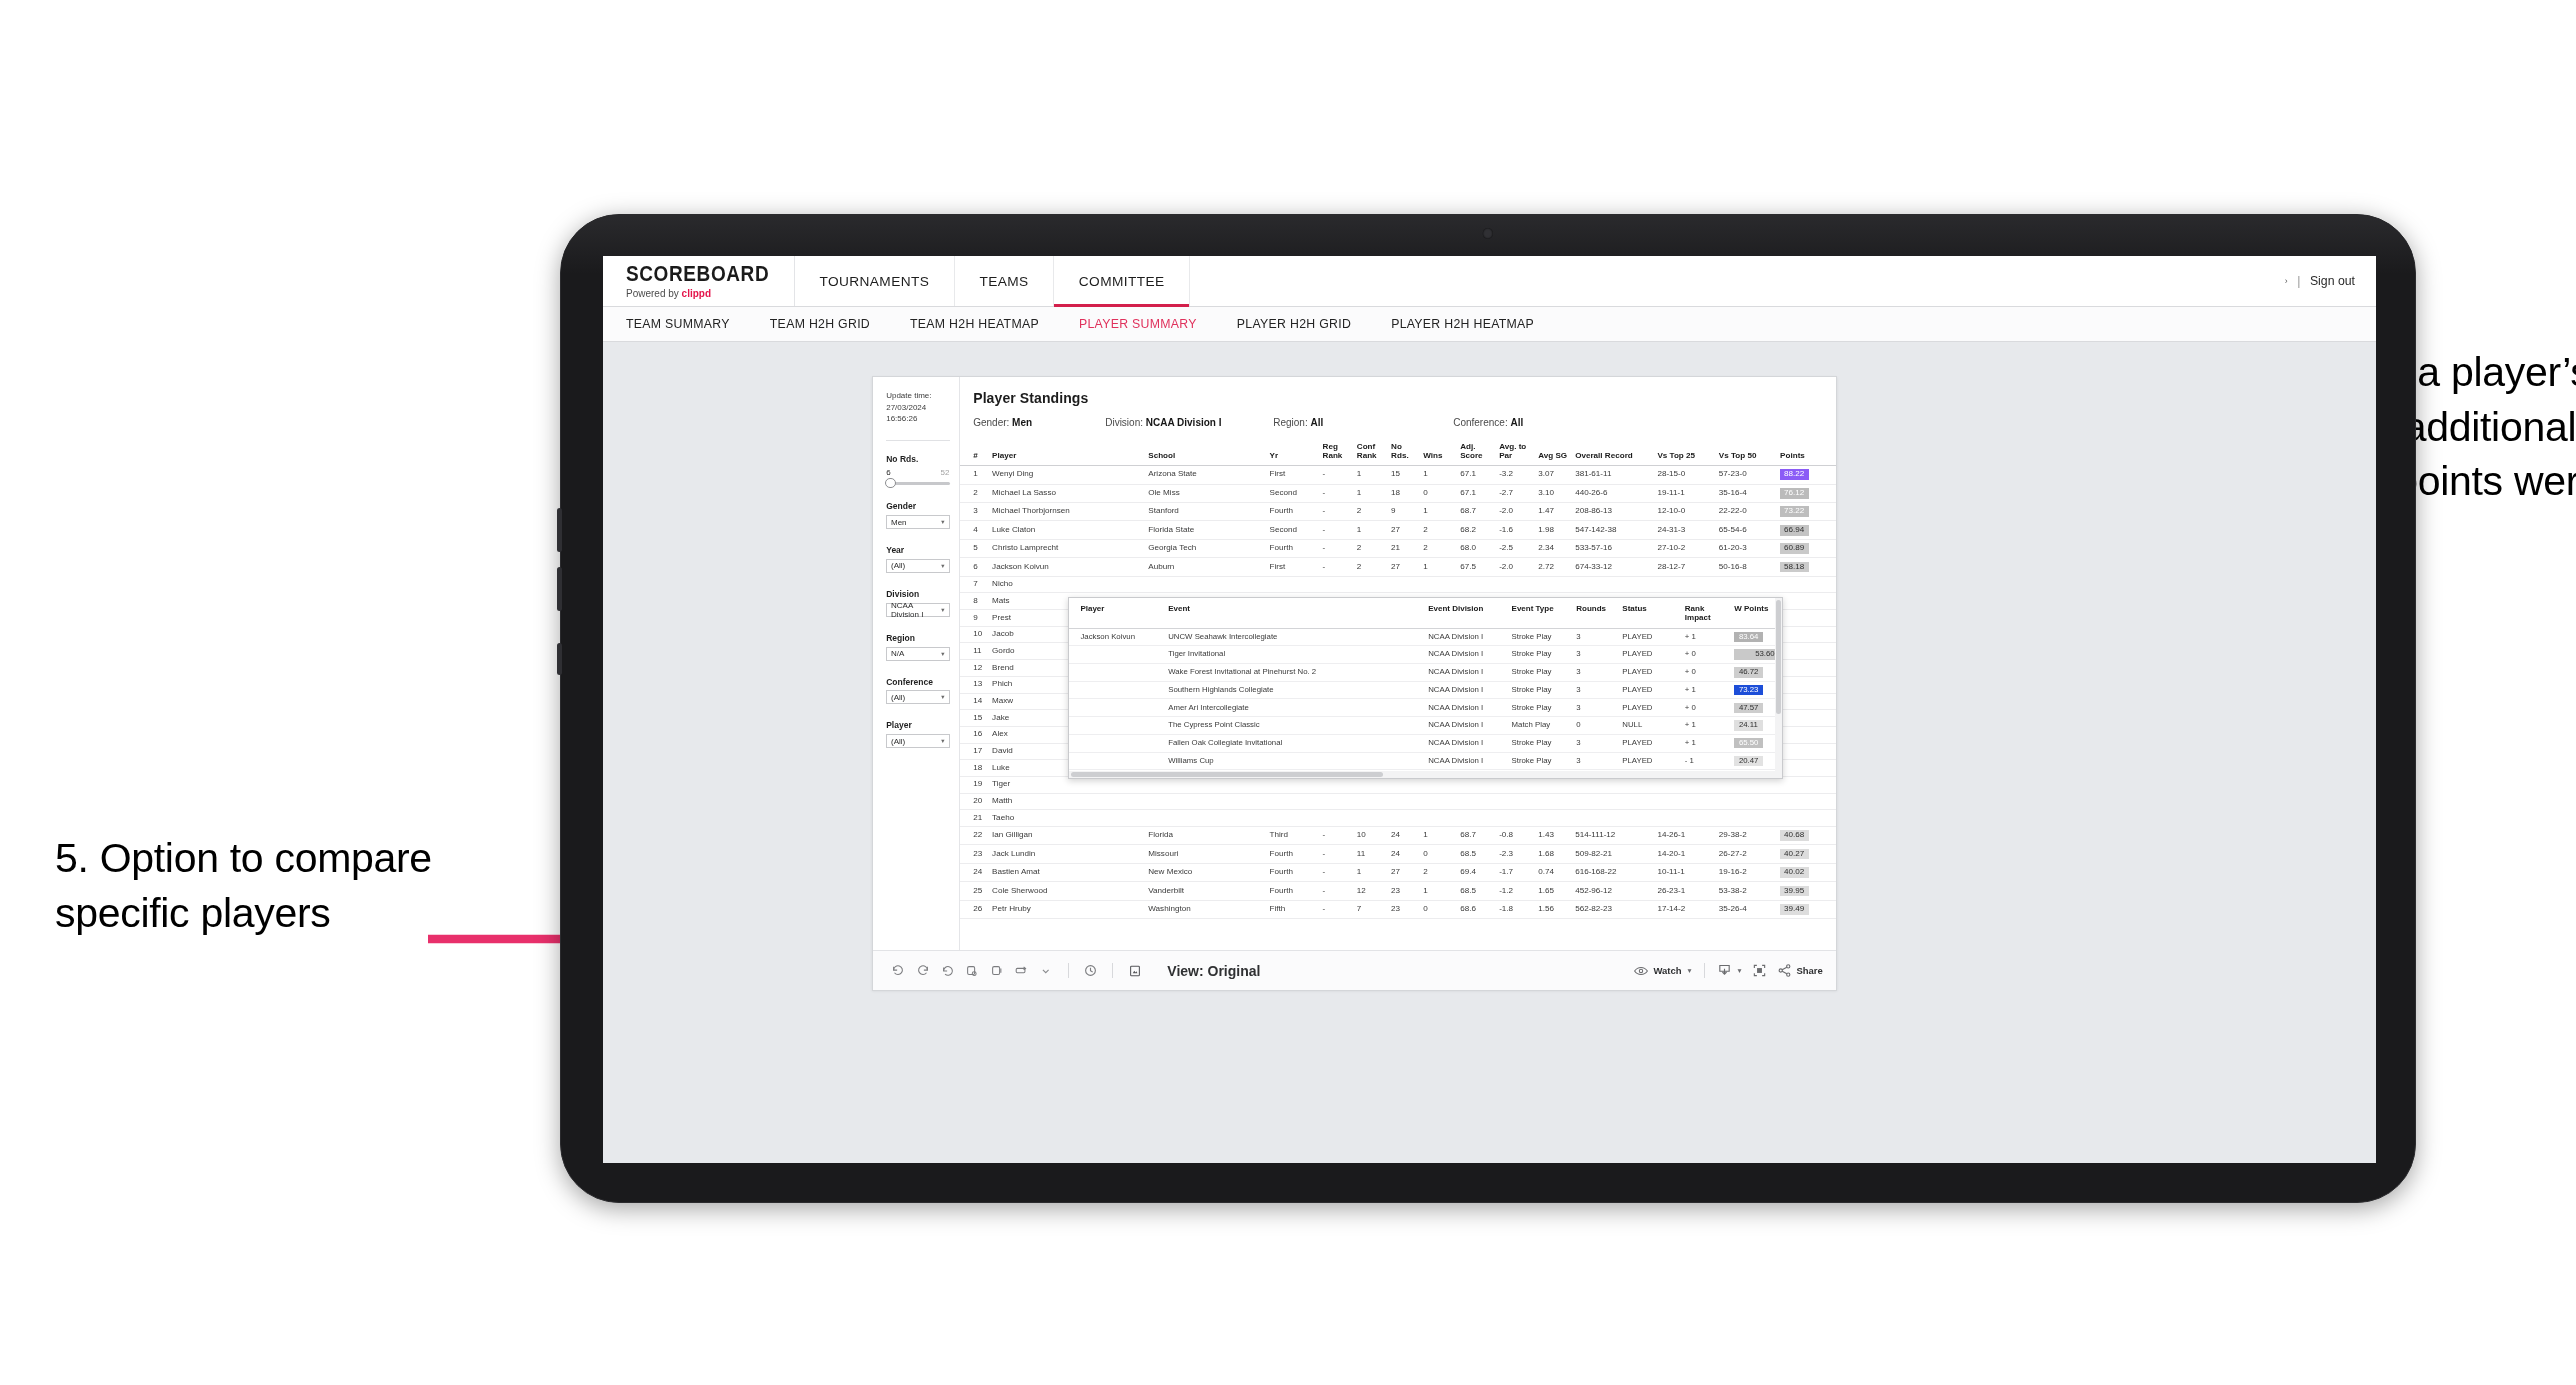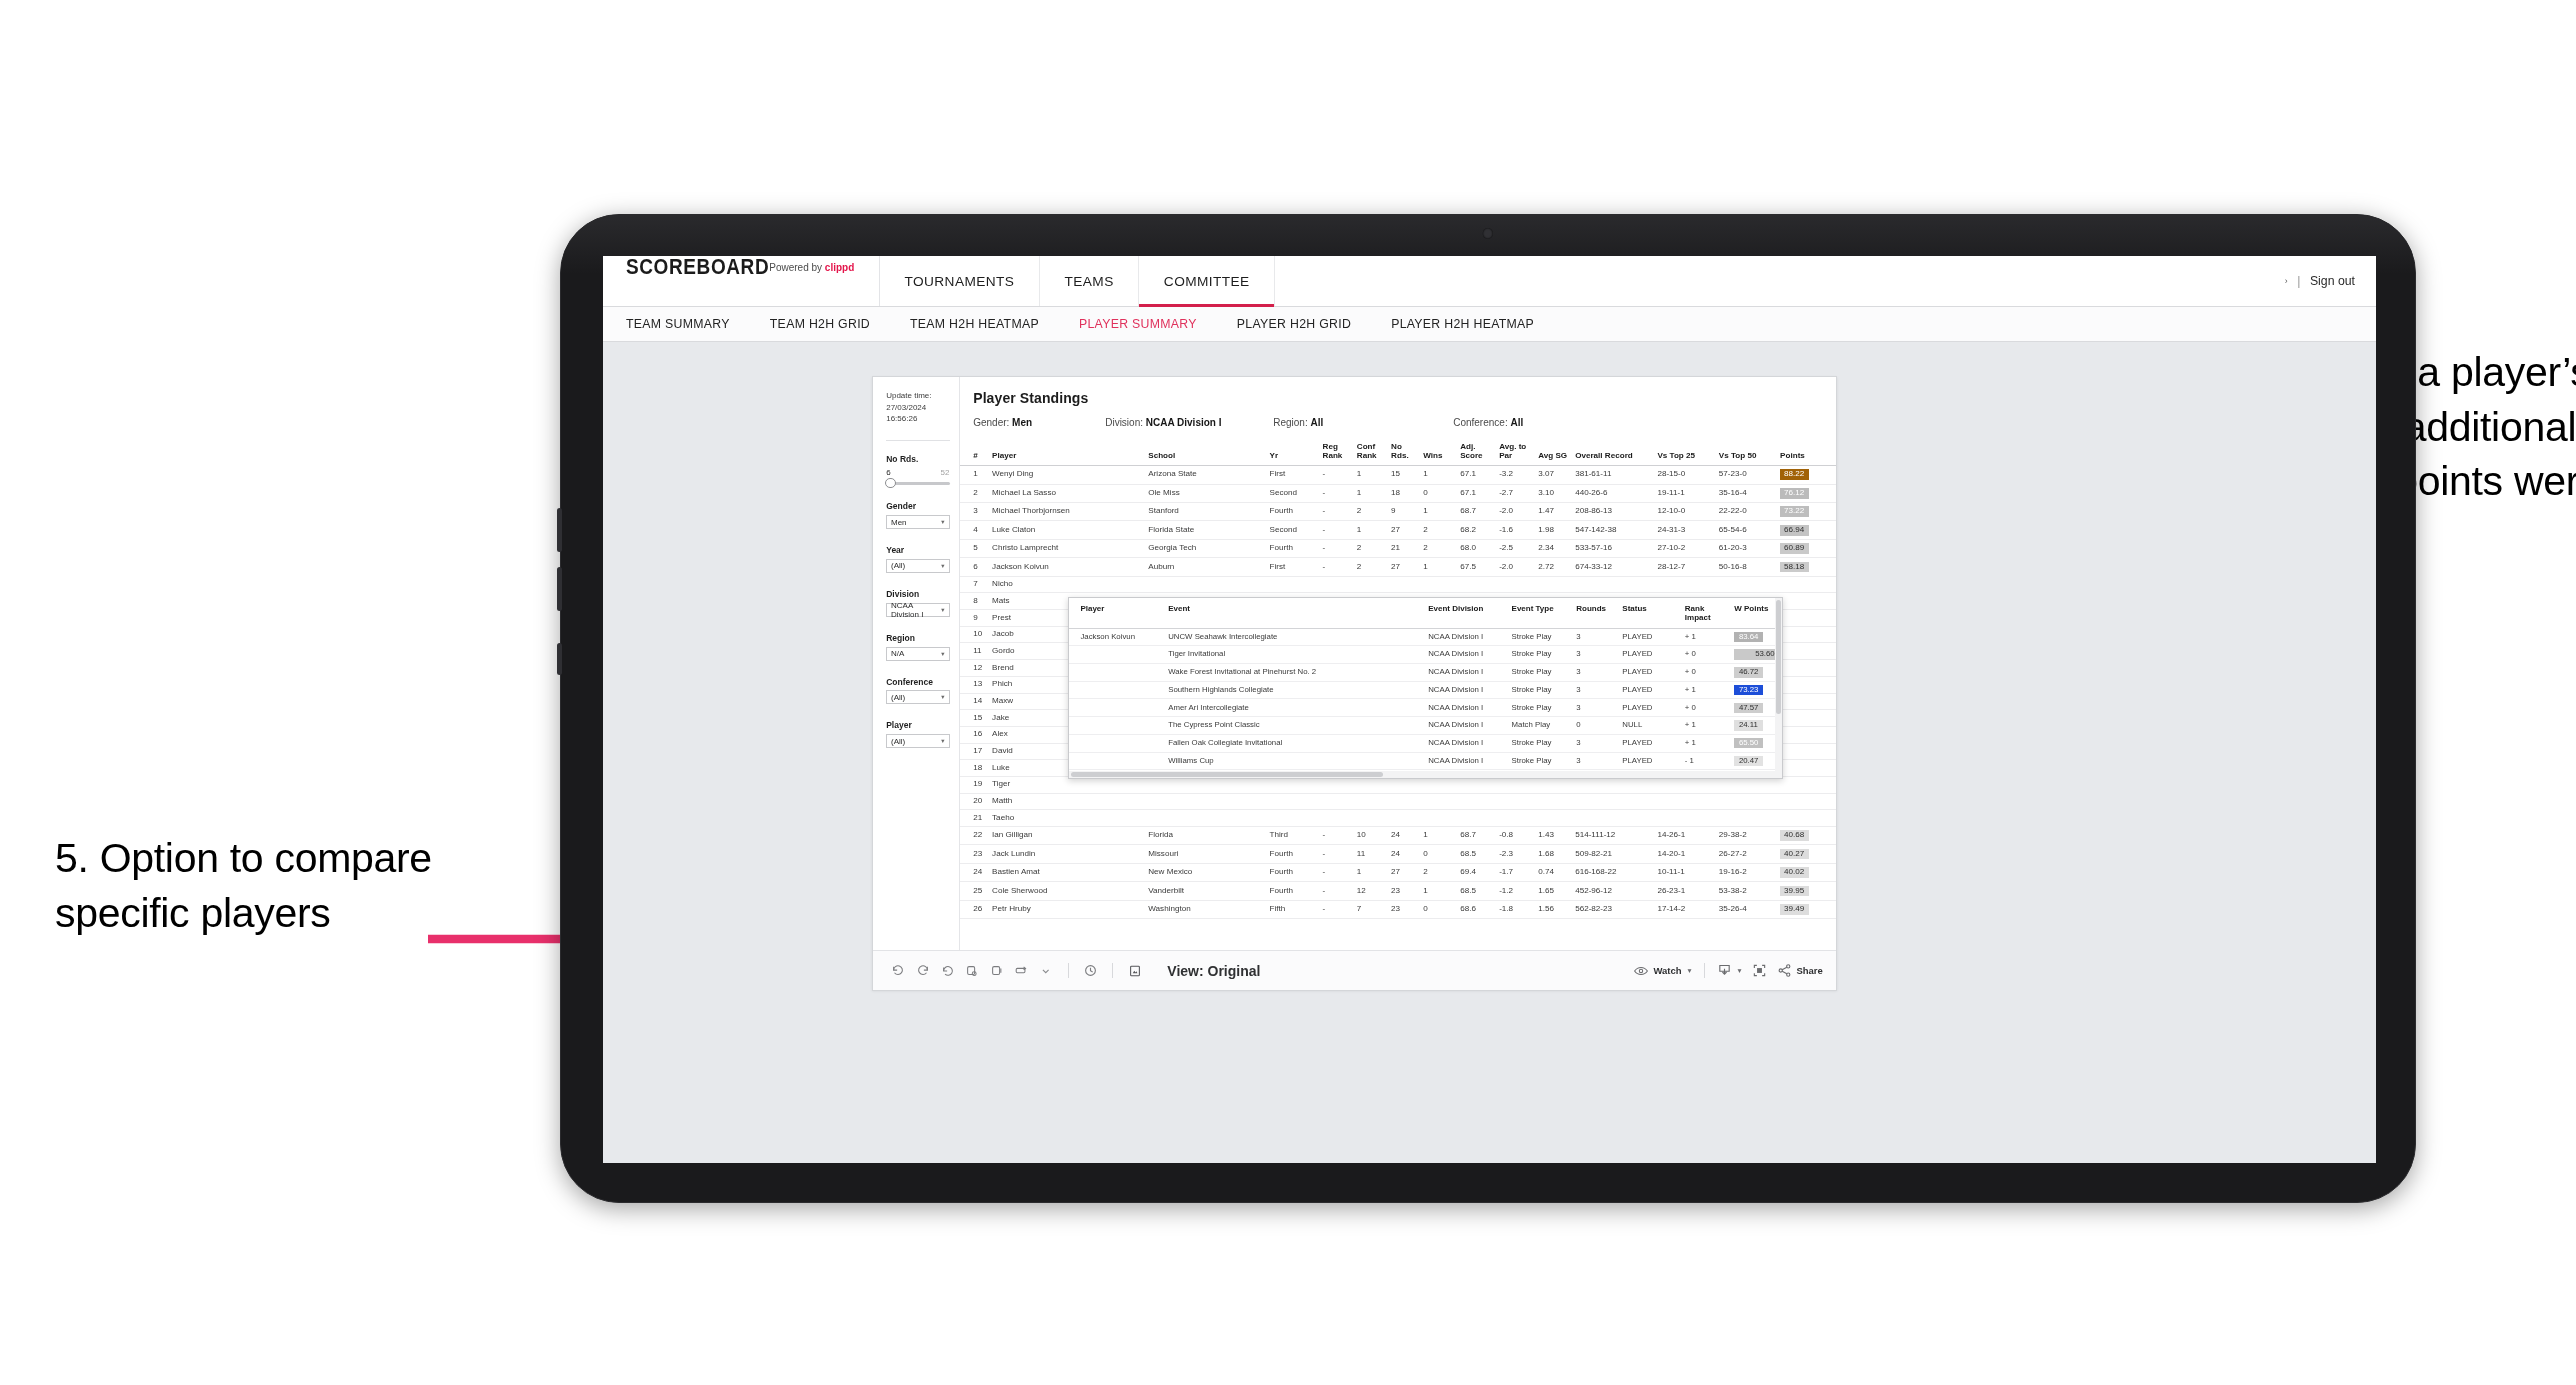--- a/index.html
+++ b/index.html
@@ -55,21 +55,21 @@
     overflow: hidden;
   }
 
   
   #app-header {
     position:absolute; left:0; top:0; width:100%; height:51px;
     background:#ffffff; display:flex; align-items:stretch;
     border-bottom:0.9px solid #d9dadd;
   }
   #brand {
-    display:flex; flex-direction:row; justify-content:center;
+    display:flex; flex-direction:column; justify-content:center;
     padding: 0 24.6px 0 23px; border-right:0.9px solid #e3e4e7;
     min-width: 163px;
   }
   #brand .logo {
     font-family: "Liberation Sans", sans-serif;
     font-weight: 700; font-size: 19px; letter-spacing: 0.6px;
     color:#1b1b1b; line-height:1;
     transform: scaleY(1.12);
     transform-origin: left top;
   }
@@ -374,21 +374,21 @@
                         <td class="c-reg">-</td>
                         <td class="c-conf">1</td>
                         <td class="c-no">15</td>
                         <td class="c-wins">1</td>
                         <td class="c-adj">67.1</td>
                         <td class="c-par">-3.2</td>
                         <td class="c-sg">3.07</td>
                         <td class="c-rec">381-61-11</td>
                         <td class="c-t25">28-15-0</td>
                         <td class="c-t50">57-23-0</td>
-                        <td class="c-pts pts"><span class="chip" style="background: #a16207; color: rgb(255, 255, 255);">88.22</span></td>
+                        <td class="c-pts pts"><span class="chip" style="background: #8b5cf6; color: rgb(255, 255, 255);">88.22</span></td>
                       </tr>
                       <tr>
                         <td class="c-rank">2</td>
                         <td class="c-player">Michael La Sasso</td>
                         <td class="c-school">Ole Miss</td>
                         <td class="c-yr">Second</td>
                         <td class="c-reg">-</td>
                         <td class="c-conf">1</td>
                         <td class="c-no">18</td>
                         <td class="c-wins">0</td>

